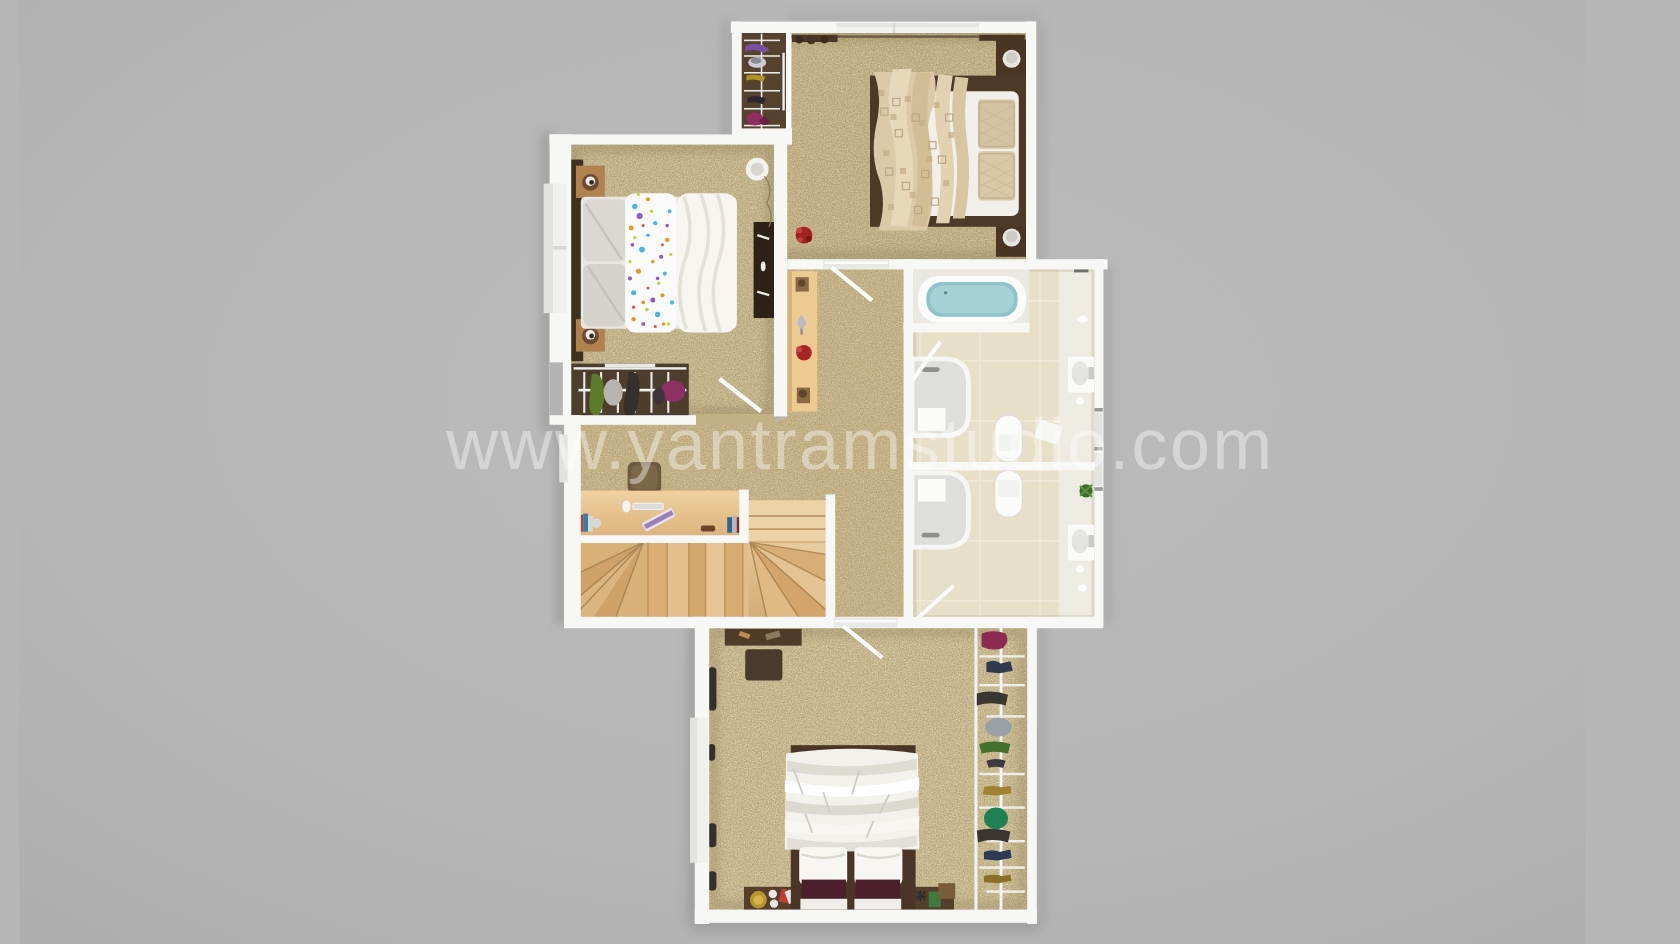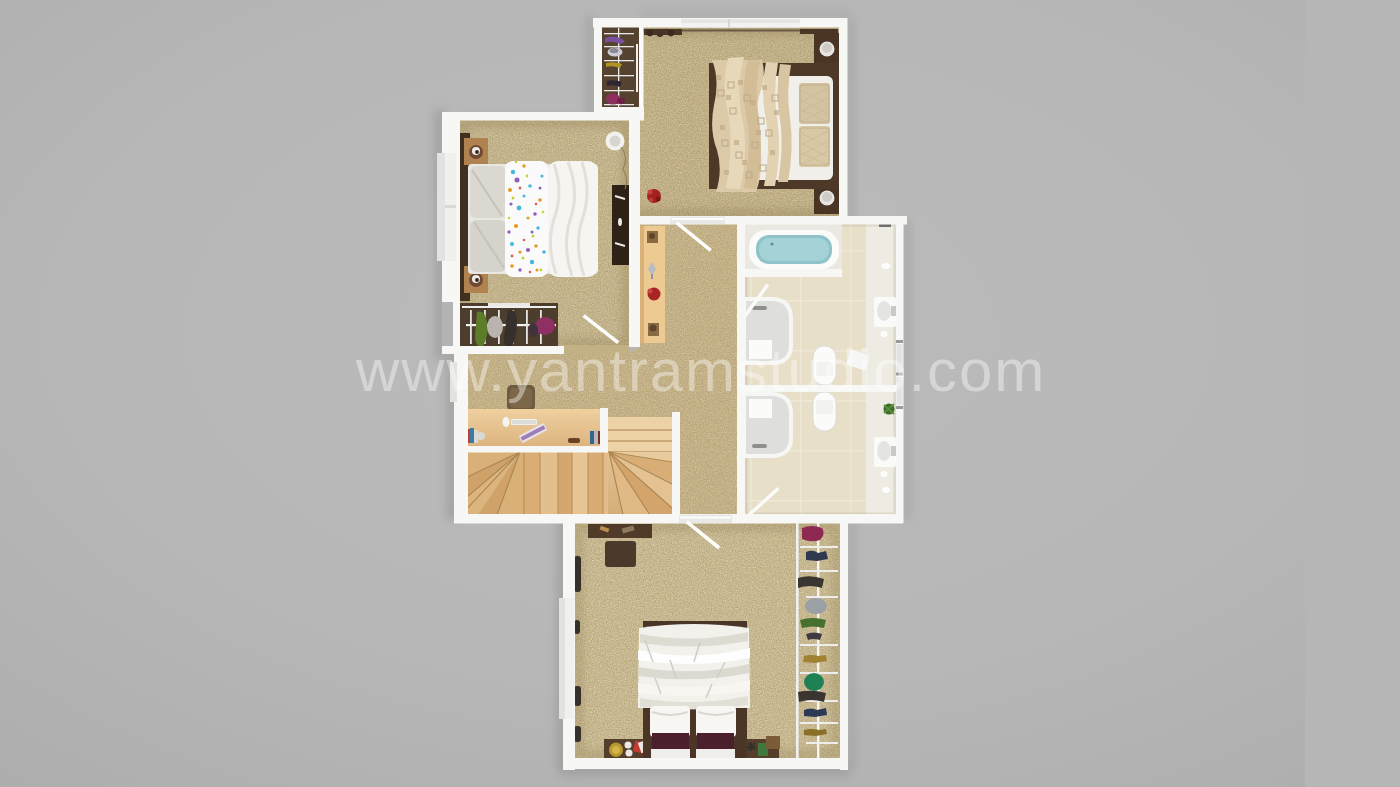--- a/index.html
+++ b/index.html
@@ -1,17 +1,17 @@
 <!DOCTYPE html>
 <html><head>
 <meta charset="utf-8">
 <style>
   html,body{margin:0;padding:0;background:#b6b6b6;}
   #stage{position:relative;width:1305px;height:787px;overflow:hidden;
-         font-family:"Liberation Sans", sans-serif;}
+         font-family:"Liberation Sans", sans-serif;padding-left:16px;}
 </style>
 </head>
 <body>
 <div id="stage">
 <svg width="1400" height="787" viewBox="0 0 1400 787">
 <defs>
   <radialGradient id="bg" cx="50%" cy="42%" r="75%">
     <stop offset="0%" stop-color="#bbbbbb"></stop>
     <stop offset="60%" stop-color="#b7b7b7"></stop>
     <stop offset="100%" stop-color="#aeaeae"></stop>

